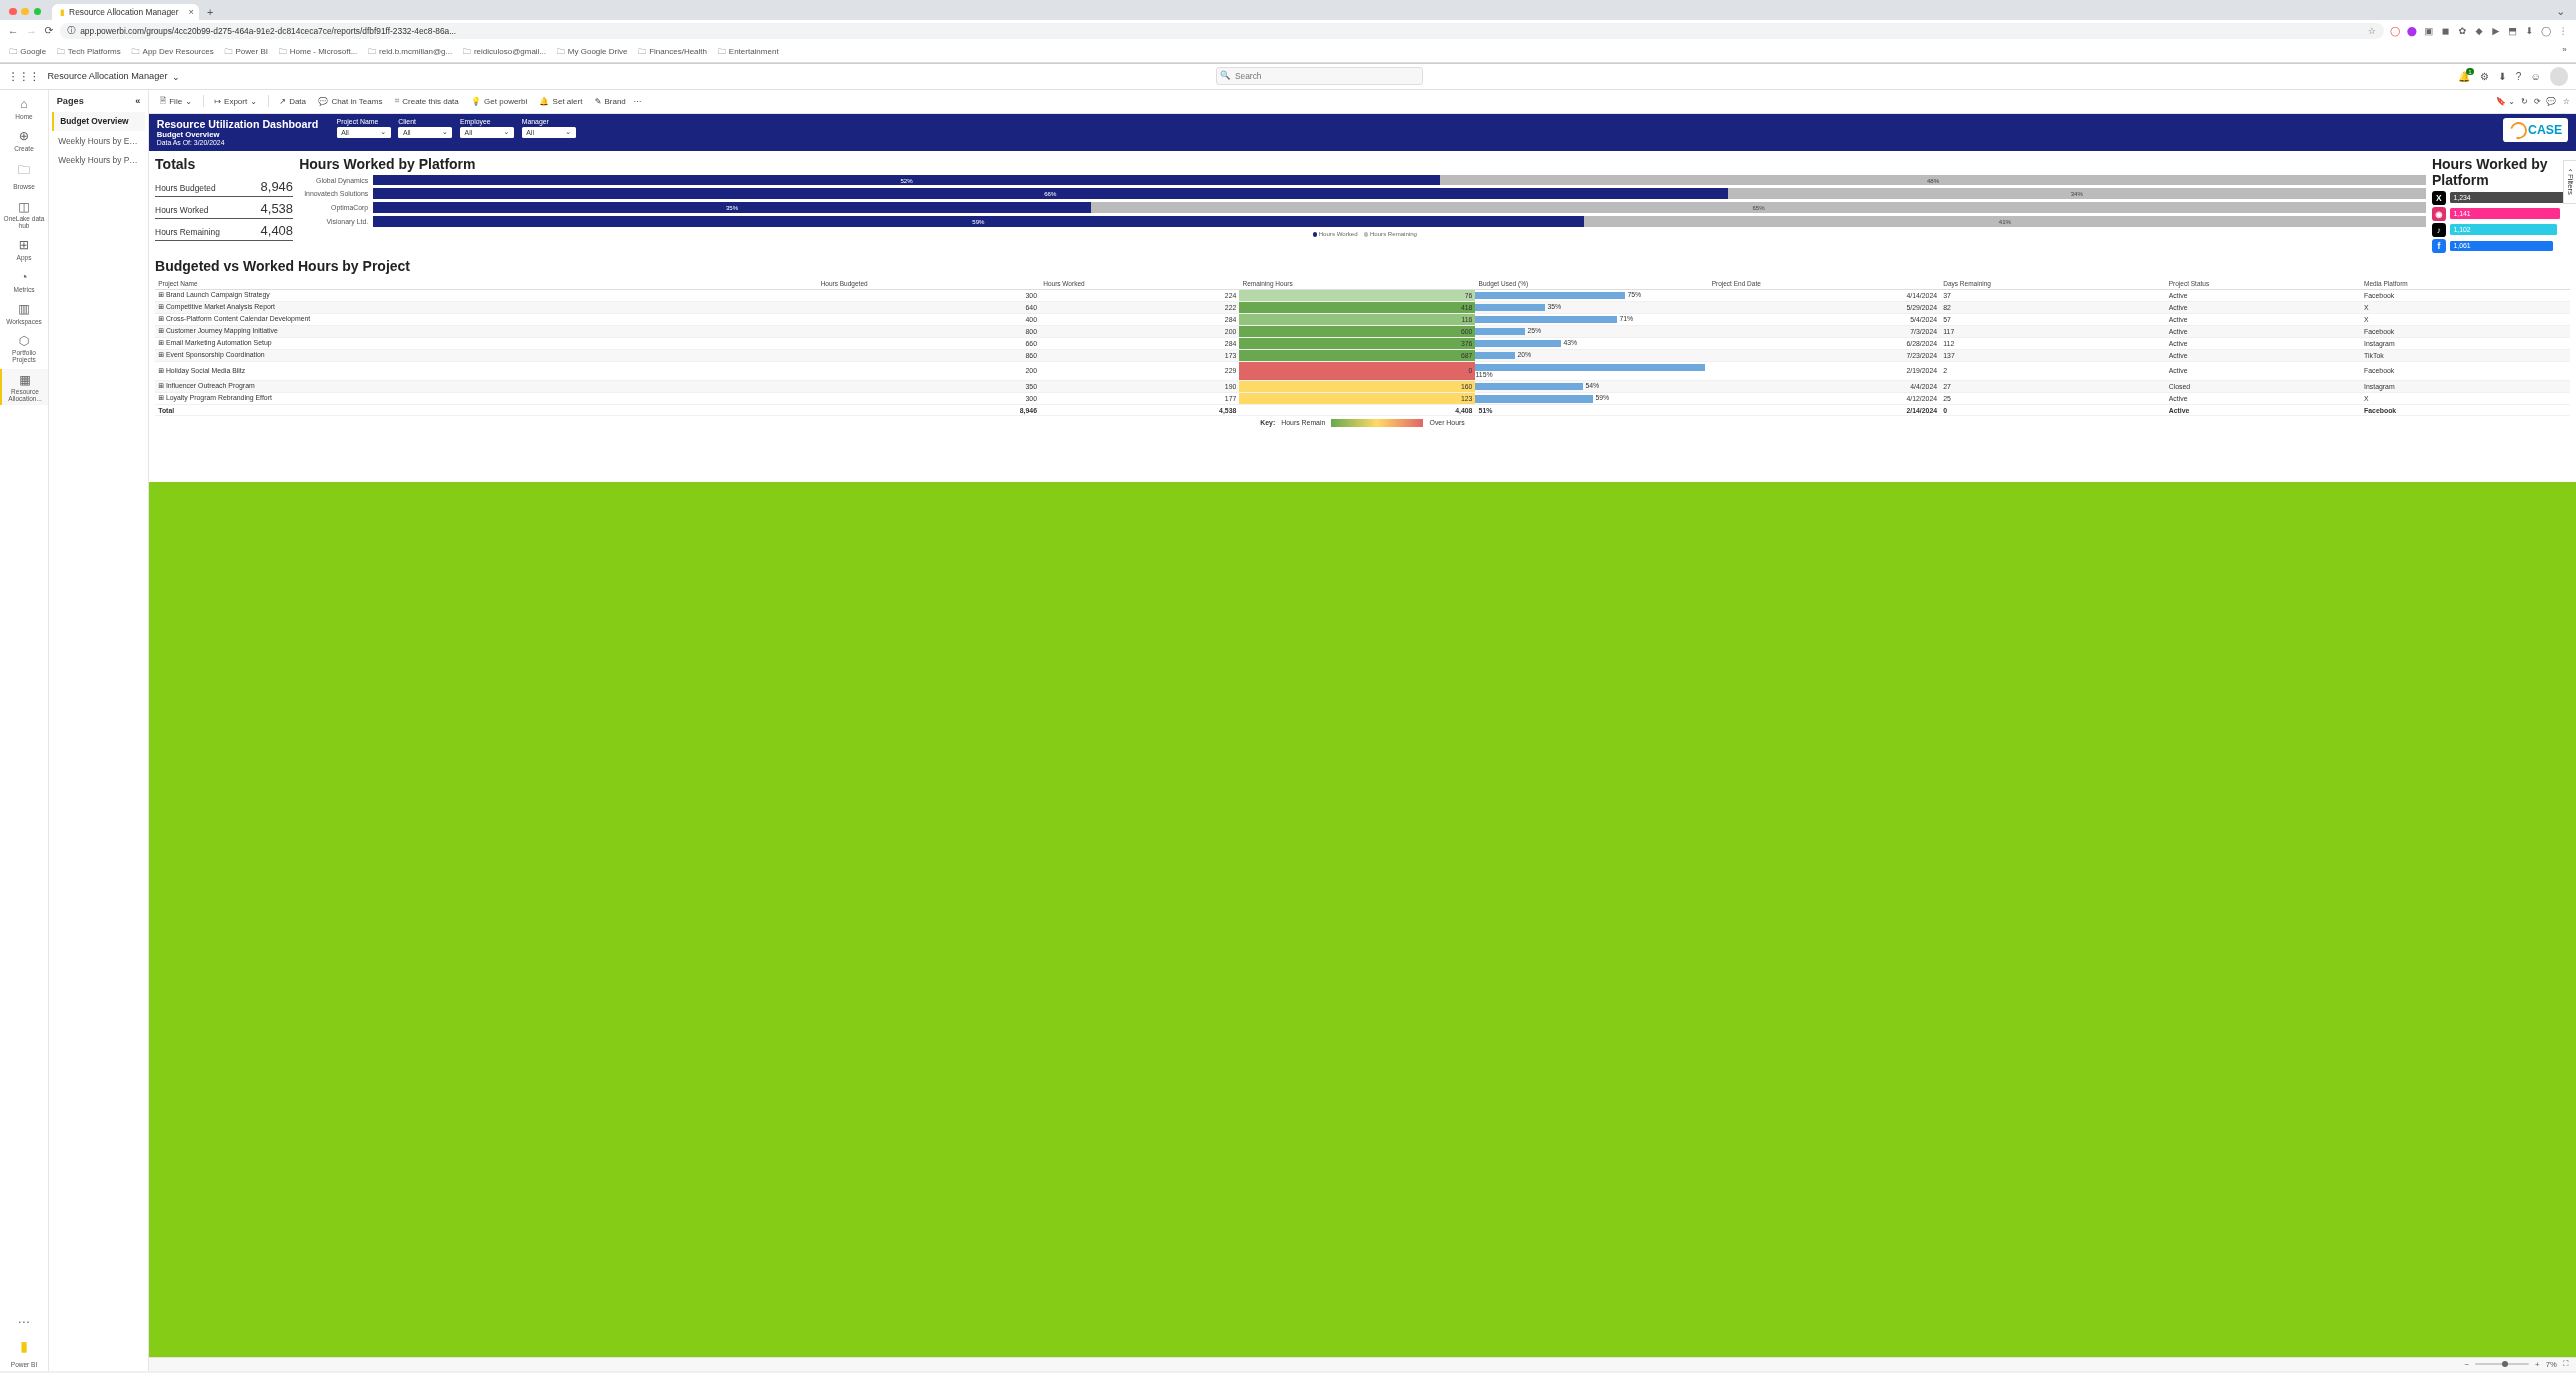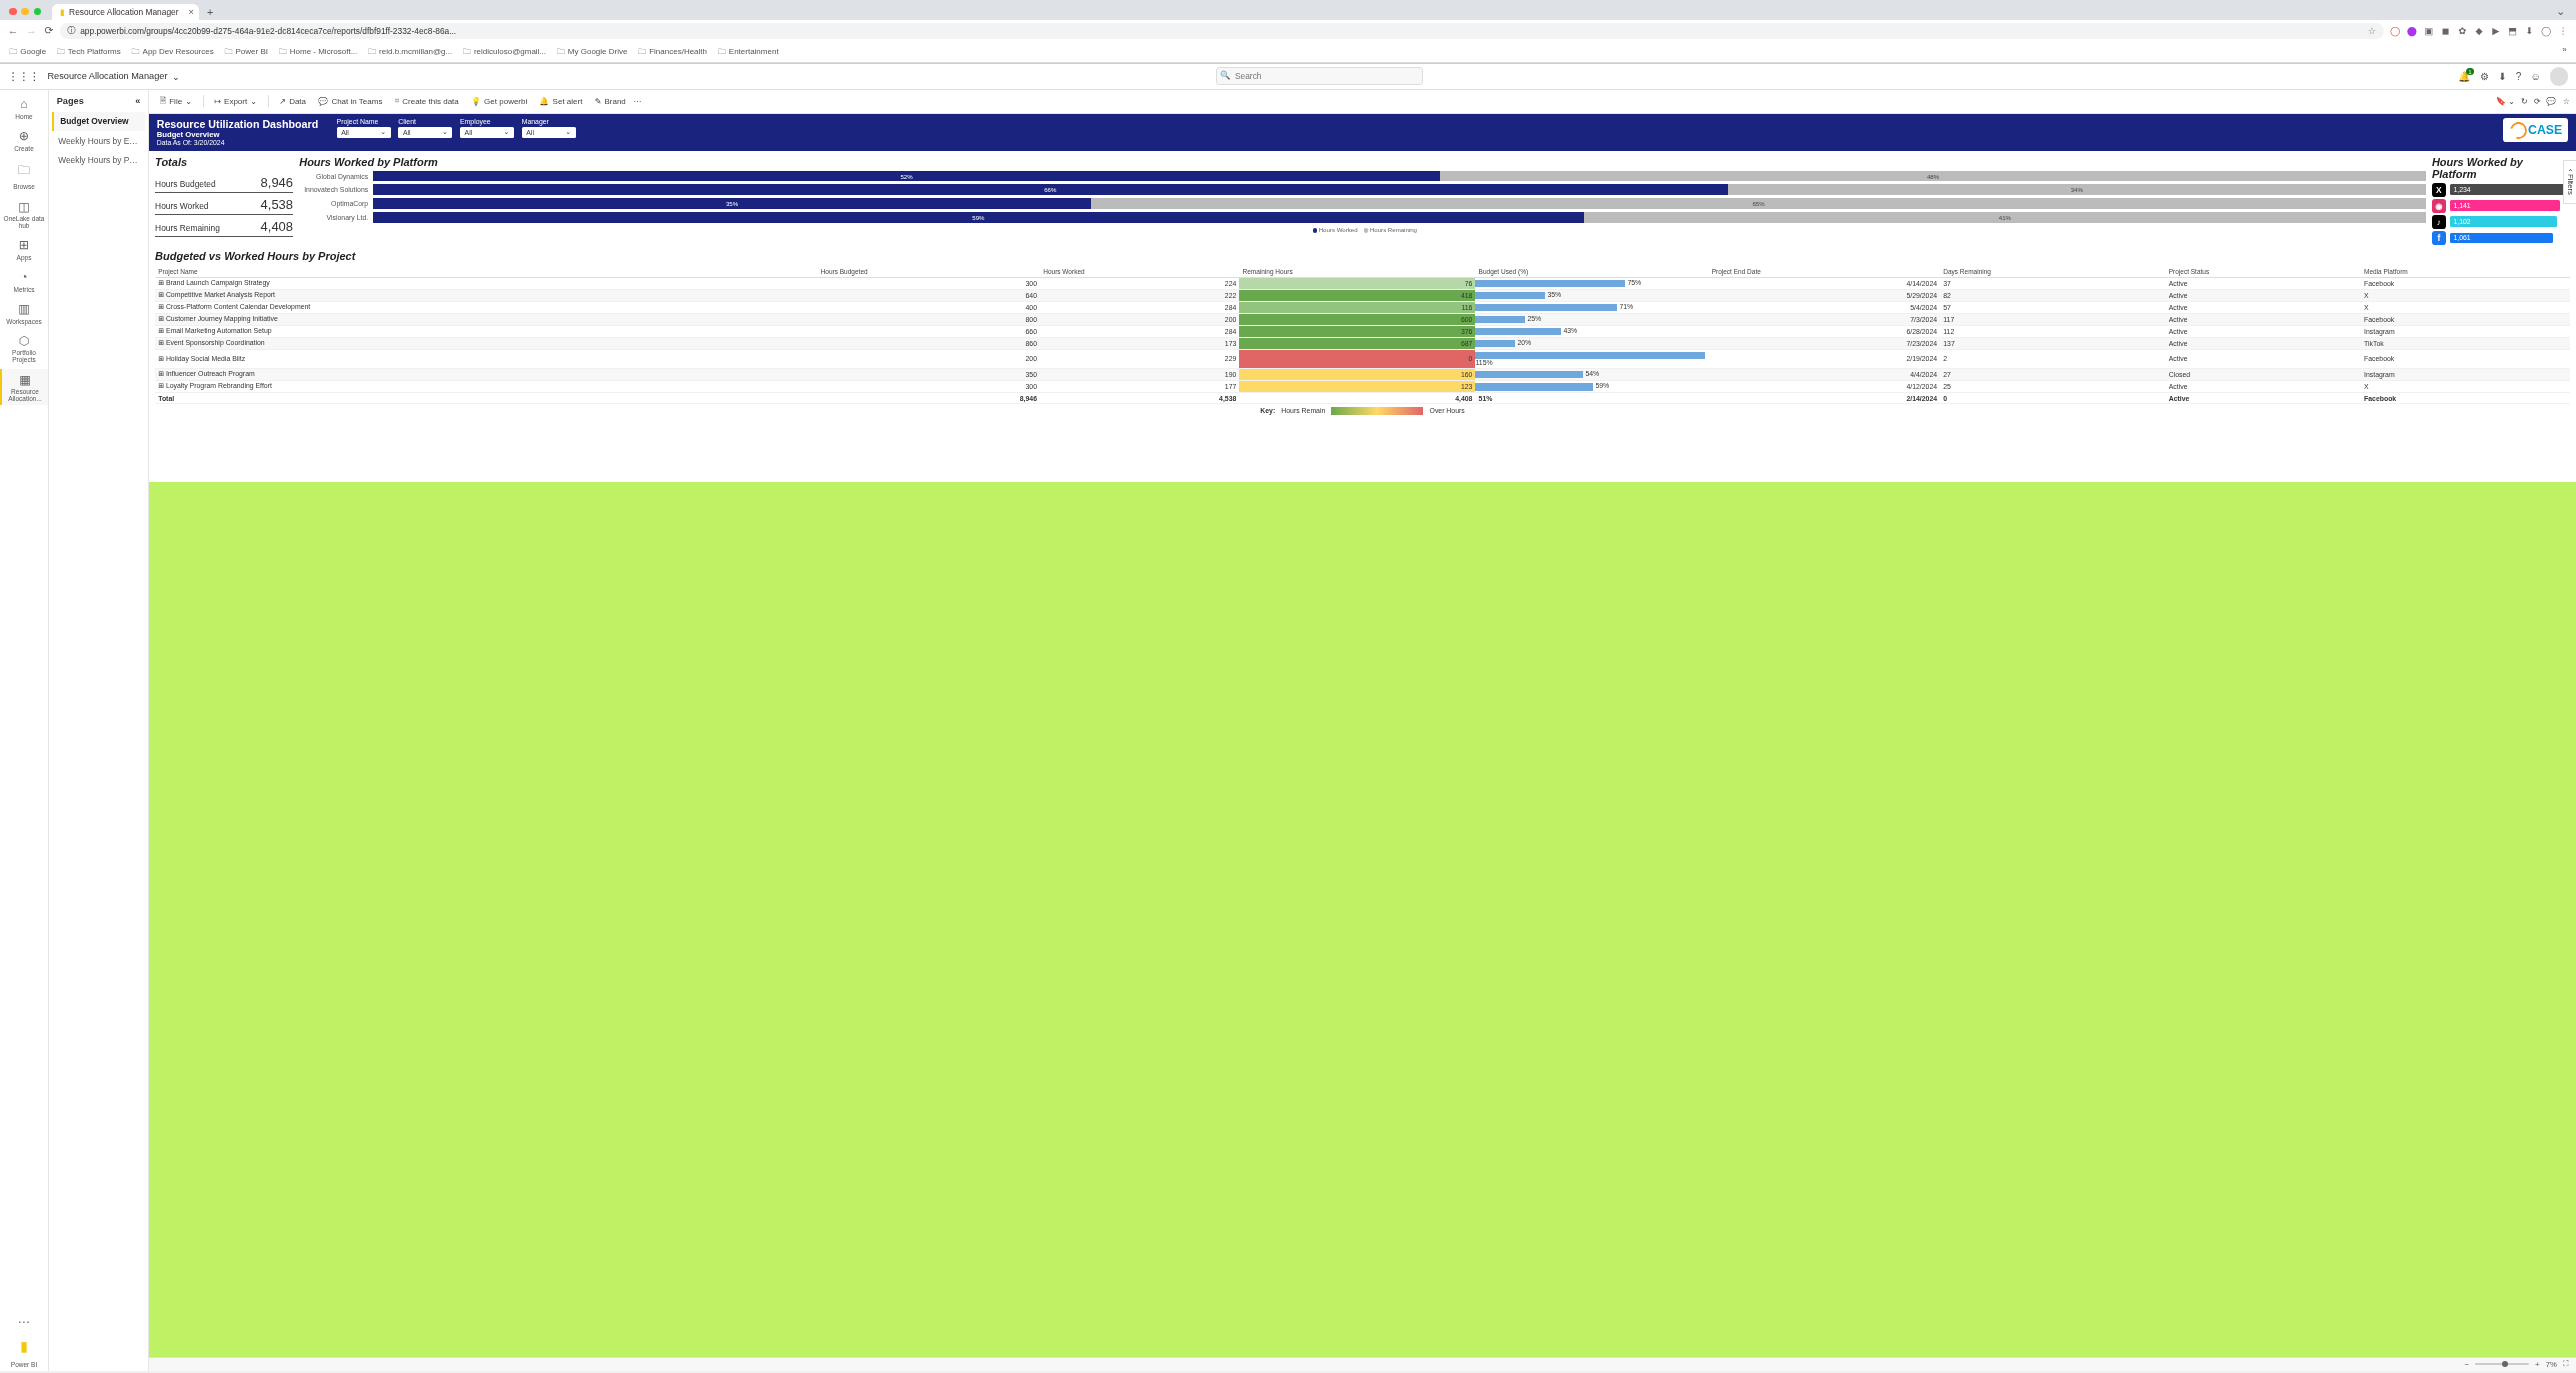--- a/index.html
+++ b/index.html
@@ -38,35 +38,35 @@
 .left-rail .pbi-logo { font-size:13.8px; color:#f2c80f; margin-bottom:4.6px;}
 .pages-panel { width:100px; border-right:0.8px solid #e5e5e5; padding:4.6px 3.1px; font-size:8.4px; }
 .pages-panel .phead { display:flex; justify-content:space-between; padding:1.5px 4.6px 6.1px 4.6px; font-weight:600; font-size:9.2px; color:#333;gap:16px;}
 .pages-panel .pitem { padding:4.6px 6.1px; cursor:pointer; color:#555; white-space:nowrap; overflow:hidden; text-overflow:ellipsis; }
 .pages-panel .pitem.active { border-left:2.3px solid #f2c80f; font-weight:600; color:#222; background:#f7f7f7;}
 .canvas-wrap { flex:1; display:flex; flex-direction:column; }
 .canvas-toolbar { display:flex; align-items:center; gap:3.1px; padding:3.1px 6.1px; border-bottom:0.8px solid #e5e5e5; font-size:8px; color:#444;}
 .canvas-toolbar .tbtn { display:flex; align-items:center; gap:3.1px; padding:1.5px 4.6px; cursor:pointer; border-radius:2.3px;}
 .canvas-toolbar .vsep { width:0.8px; height:12.3px; background:#ddd; margin:0 3.1px;}
 .canvas-toolbar .tright { margin-left:auto; display:flex; gap:6.1px; align-items:center;}
-.canvas { flex:1; padding:0; background:#bef264; position:relative; overflow:auto;}
+.canvas { flex:1; padding:0; background:#84cc16; position:relative; overflow:auto;}
 .report { background:#fff; margin:0; width:100%; min-height:368px; position:relative;}
 .rpt-header { background:#1a237e; color:#fff; padding:4.6px 7.7px; display:flex; align-items:flex-start; gap:10.7px;}
 .rpt-header .hleft { flex-shrink:0;}
 .rpt-header h1 { font-size:10.7px; font-weight:700;}
 .rpt-header .hsub { font-size:7.7px; font-weight:600;}
 .rpt-header .hdate { font-size:6.9px;}
 .rpt-header .slicers { display:flex; gap:7.7px; flex:1; margin-left:7.7px;}
 .slicer { display:flex; flex-direction:column; gap:1.5px; font-size:6.9px;}
 .slicer label { color:#fff; }
 .slicer .sbox { background:#fff; color:#333; padding:1.5px 4.6px; border-radius:1.5px; display:flex; align-items:center; justify-content:space-between; gap:10.7px; min-width:54px;}
 .logo-case { margin-left:auto; background:#fff; border-radius:3.1px; padding:3.1px 6.1px; display:flex; align-items:center; color:#0099cc; font-weight:700; font-size:12.3px;}
 .logo-case .ring { width:17px; height:17px; border:2.3px solid #f7941d; border-radius:50%; margin-right:1.5px; border-left-color:transparent; transform:rotate(-30deg);}
 .rpt-body { display:grid; grid-template-columns: 138px 1fr 138px; gap:6.1px; padding:4.6px 6.1px 3.1px 6.1px;}
-.section-title { font-size:11px; font-weight:700; color:#222; margin-bottom:3.1px;font-style:italic;}
+.section-title { font-size:14px; font-weight:700; color:#222; margin-bottom:3.1px;}
 .totals .kpi { border-bottom:1.5px solid #555; display:flex; justify-content:space-between; align-items:baseline; padding:4.6px 0 1.5px 0;}
 .totals .kpi .klabel { font-size:8.4px; }
 .totals .kpi .kval { font-size:13px; font-weight:400; }
 .barchart .brow { display:flex; align-items:center; gap:4.6px; margin:3.1px 0;}
 .barchart .bname { width:69px; text-align:right; font-size:6.9px; color:#555;}
 .barchart .bbar { flex:1; height:10.7px; display:flex; position:relative;}
 .barchart .bbar .seg1 { background:#1a237e; color:#fff; font-size:6.1px; display:flex; align-items:center; justify-content:center;}
 .barchart .bbar .seg2 { background:#bbb; color:#444; font-size:6.1px; display:flex; align-items:center; justify-content:center;}
 .legend { text-align:center; font-size:6.1px; color:#666; margin-top:3.1px;}
 .legend .dot { display:inline-block; width:4.6px; height:4.6px; border-radius:50%; margin:0 1.5px 0 4.6px; vertical-align:middle;}

